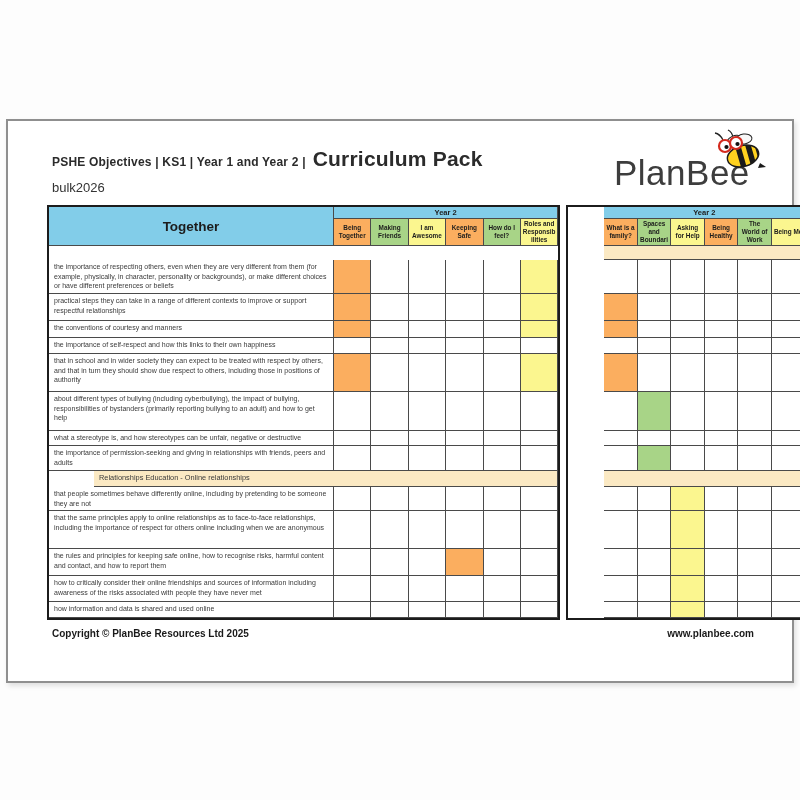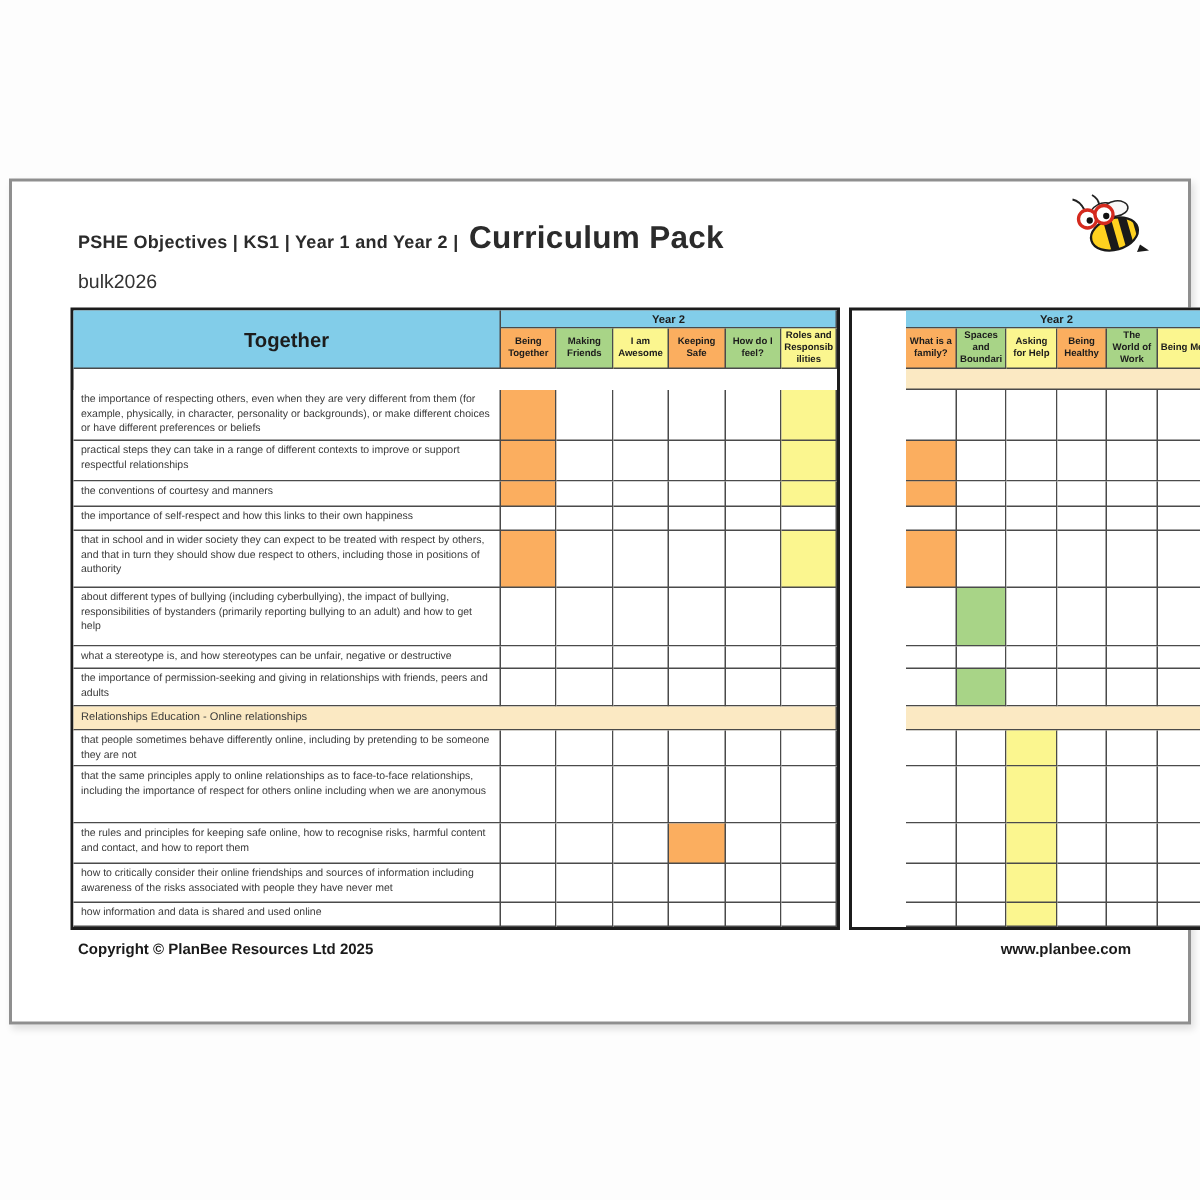--- a/index.html
+++ b/index.html
@@ -45,20 +45,21 @@
 
     <div class="doc-header">
       <div class="title-line">
         <span class="title-small">PSHE Objectives | KS1 | Year 1 and Year 2 |</span>
         <span class="title-large">Curriculum Pack</span>
       </div>
       <div class="subtitle">bulk2026</div>
     </div>
 
     <div class="logo">
+      <span class="logo-text">PlanBee</span>
       <svg class="bee" width="54" height="46" viewBox="0 0 54 46">
         <defs>
             <clipPath id="beeBody">
               <ellipse cx="31" cy="27" rx="16" ry="10.5"></ellipse>
             </clipPath>
           </defs>
         <path d="M11 11 Q8 5 3 4" stroke="#222" fill="none" stroke-width="1.3"></path>
         <path d="M21 8 Q20 3 16 1" stroke="#222" fill="none" stroke-width="1.3"></path>
         <ellipse cx="22" cy="12" rx="8" ry="5" fill="#ececec" stroke="#222" stroke-width="1" transform="rotate(-28 22 12)"></ellipse>
         <ellipse cx="32" cy="10" rx="8" ry="5" fill="#f8f8f8" stroke="#222" stroke-width="1" transform="rotate(-8 32 10)"></ellipse>
@@ -138,21 +139,21 @@
           <div class="cell grid-cell" style="grid-area: 10 / 5; background: rgb(255, 255, 255);"></div>
           <div class="cell grid-cell" style="grid-area: 10 / 6; background: rgb(255, 255, 255);"></div>
           <div class="cell grid-cell" style="grid-area: 10 / 7; background: rgb(255, 255, 255);"></div>
           <div class="cell obj-cell" style="grid-area: 11 / 1; background: rgb(255, 255, 255);">the importance of permission-seeking and giving in relationships with friends, peers and adults</div>
           <div class="cell grid-cell" style="grid-area: 11 / 2; background: rgb(255, 255, 255);"></div>
           <div class="cell grid-cell" style="grid-area: 11 / 3; background: rgb(255, 255, 255);"></div>
           <div class="cell grid-cell" style="grid-area: 11 / 4; background: rgb(255, 255, 255);"></div>
           <div class="cell grid-cell" style="grid-area: 11 / 5; background: rgb(255, 255, 255);"></div>
           <div class="cell grid-cell" style="grid-area: 11 / 6; background: rgb(255, 255, 255);"></div>
           <div class="cell grid-cell" style="grid-area: 11 / 7; background: rgb(255, 255, 255);"></div>
-          <div class="cell section-cell" style="grid-area: 12 / 1 / auto / 8; background: rgb(251, 233, 195);">Relationships Education - Online relationships</div>
+          <div class="cell section-cell" style="grid-area: 12 / 1 / auto / 8; background: rgb(251, 233, 195); margin-left: 45px;">Relationships Education - Online relationships</div>
           <div class="cell obj-cell" style="grid-area: 13 / 1; background: rgb(255, 255, 255);">that people sometimes behave differently online, including by pretending to be someone they are not</div>
           <div class="cell grid-cell" style="grid-area: 13 / 2; background: rgb(255, 255, 255);"></div>
           <div class="cell grid-cell" style="grid-area: 13 / 3; background: rgb(255, 255, 255);"></div>
           <div class="cell grid-cell" style="grid-area: 13 / 4; background: rgb(255, 255, 255);"></div>
           <div class="cell grid-cell" style="grid-area: 13 / 5; background: rgb(255, 255, 255);"></div>
           <div class="cell grid-cell" style="grid-area: 13 / 6; background: rgb(255, 255, 255);"></div>
           <div class="cell grid-cell" style="grid-area: 13 / 7; background: rgb(255, 255, 255);"></div>
           <div class="cell obj-cell" style="grid-area: 14 / 1; background: rgb(255, 255, 255);">that the same principles apply to online relationships as to face-to-face relationships, including the importance of respect for others online including when we are anonymous</div>
           <div class="cell grid-cell" style="grid-area: 14 / 2; background: rgb(255, 255, 255);"></div>
           <div class="cell grid-cell" style="grid-area: 14 / 3; background: rgb(255, 255, 255);"></div>

